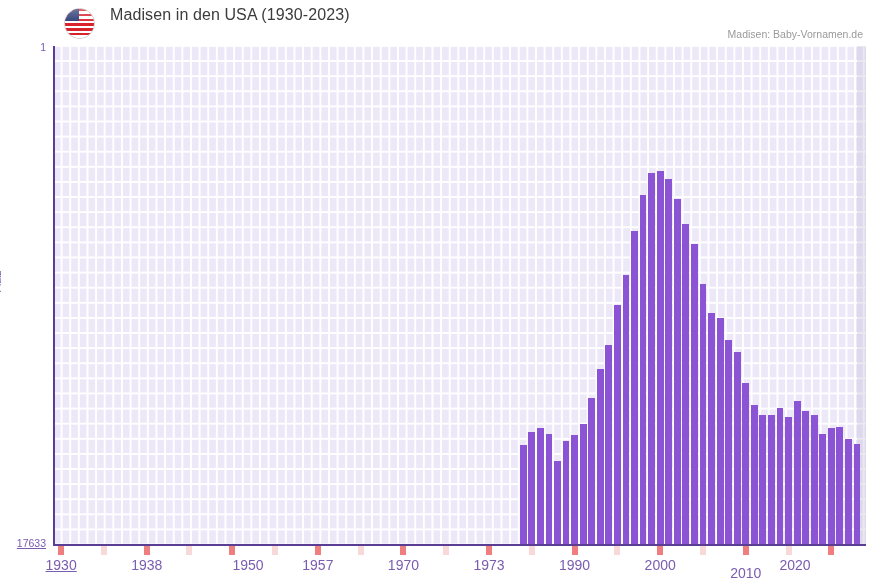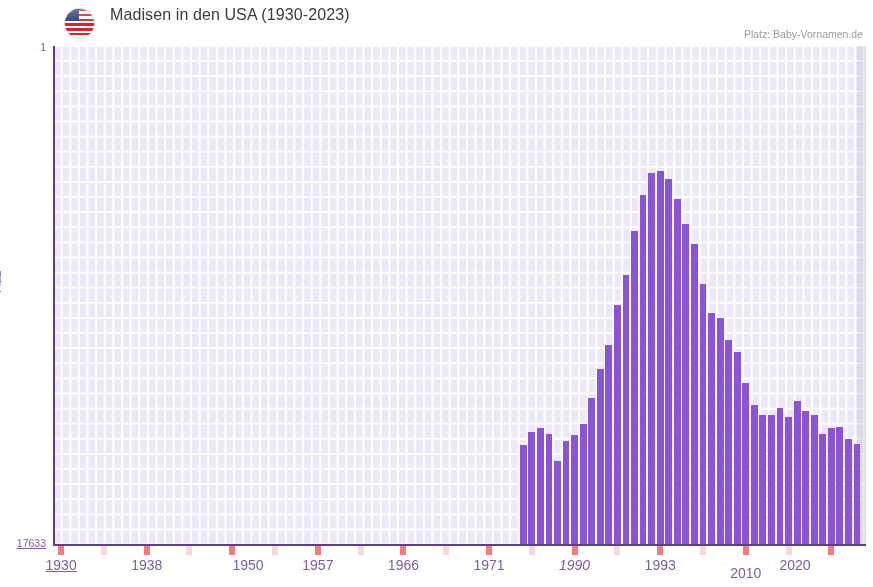--- a/index.html
+++ b/index.html
@@ -51,21 +51,21 @@
 </head>
 <body>
 
 <div id="header">
   <div id="flag-icon">
     <div class="stripes"></div>
       <div class="canton"></div>
       <div class="shine"></div>
   </div>
   <div id="chart-title">Madisen in den USA (1930-2023)</div>
-  <div id="source-label">Platz: Baby-Vornamen.de</div>
+  <div id="source-label">Madisen: Baby-Vornamen.de</div>
 </div>
 
 <div id="plot">
   <div id="grid"></div>
   <div id="future-shade" style="left: 804.442px; width: 8.55789px;"></div>
   <div id="bars">
       <div class="bar" style="left: 466.833px; width: 6.84632px; height: 99.9868px; background: rgb(139, 84, 212);"></div>
       <div class="bar" style="left: 475.391px; width: 6.84632px; height: 112.722px; background: rgb(139, 84, 212);"></div>
       <div class="bar" style="left: 483.949px; width: 6.84632px; height: 116.967px; background: rgb(139, 84, 212);"></div>
       <div class="bar" style="left: 492.507px; width: 6.84632px; height: 111.307px; background: rgb(139, 84, 212);"></div>
@@ -131,19 +131,19 @@
     <div class="xtick-minor" style="left: 614.393px;"></div>
     <div class="xtick-major" style="left: 657.183px;"></div>
     <div class="xtick-minor" style="left: 699.972px;"></div>
     <div class="xtick-major" style="left: 742.762px;"></div>
     <div class="xtick-minor" style="left: 785.551px;"></div>
     <div class="xtick-major" style="left: 828.341px;"></div>
     <div class="xlab" style="left: 31.13px; text-decoration: underline;">1930</div>
     <div class="xlab" style="left: 116.709px;">1938</div>
     <div class="xlab" style="left: 218px;">1950</div>
     <div class="xlab" style="left: 287.867px;">1957</div>
-    <div class="xlab" style="left: 373.446px;">1966</div>
-    <div class="xlab" style="left: 459.025px;">1971</div>
-    <div class="xlab" style="left: 544.604px; font-style: italic;">1990</div>
-    <div class="xlab" style="left: 630.183px;">1993</div>
+    <div class="xlab" style="left: 373.446px;">1970</div>
+    <div class="xlab" style="left: 459.025px;">1973</div>
+    <div class="xlab" style="left: 544.604px;">1990</div>
+    <div class="xlab" style="left: 630.183px;">2000</div>
     <div class="xlab" style="left: 715.762px; margin-top: 8px;">2010</div>
     <div class="xlab" style="left: 765px;">2020</div>
   </div>
 
 </body></html>

